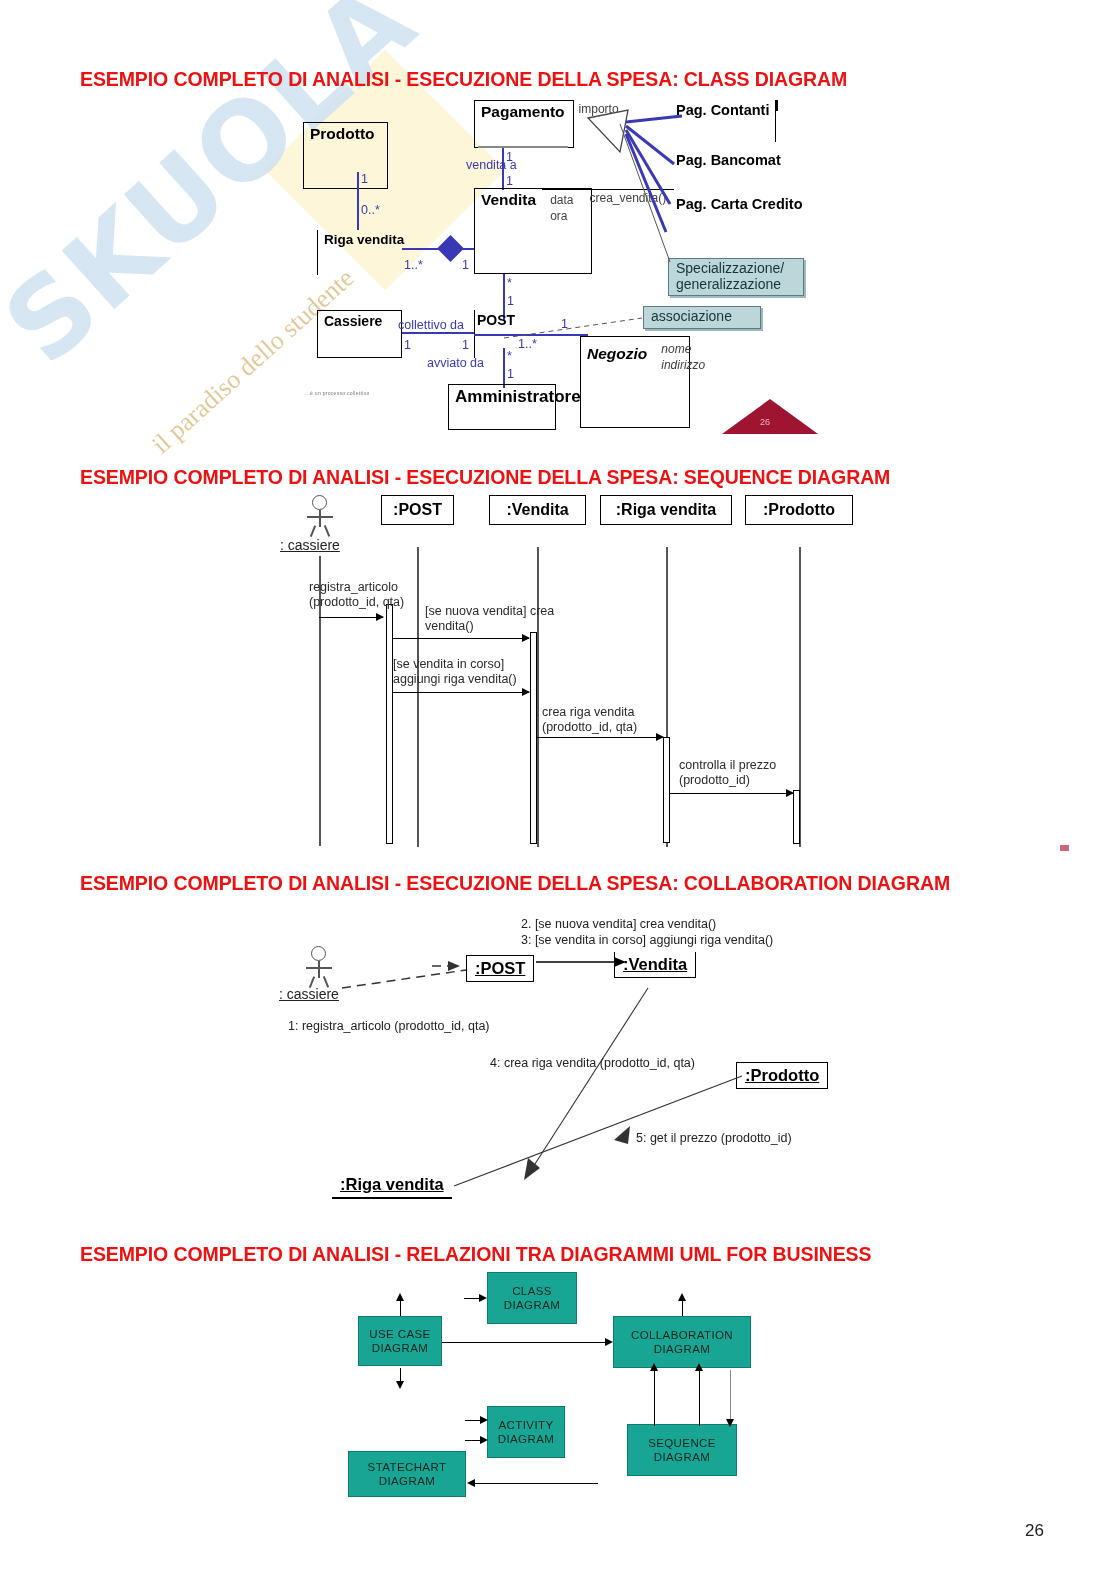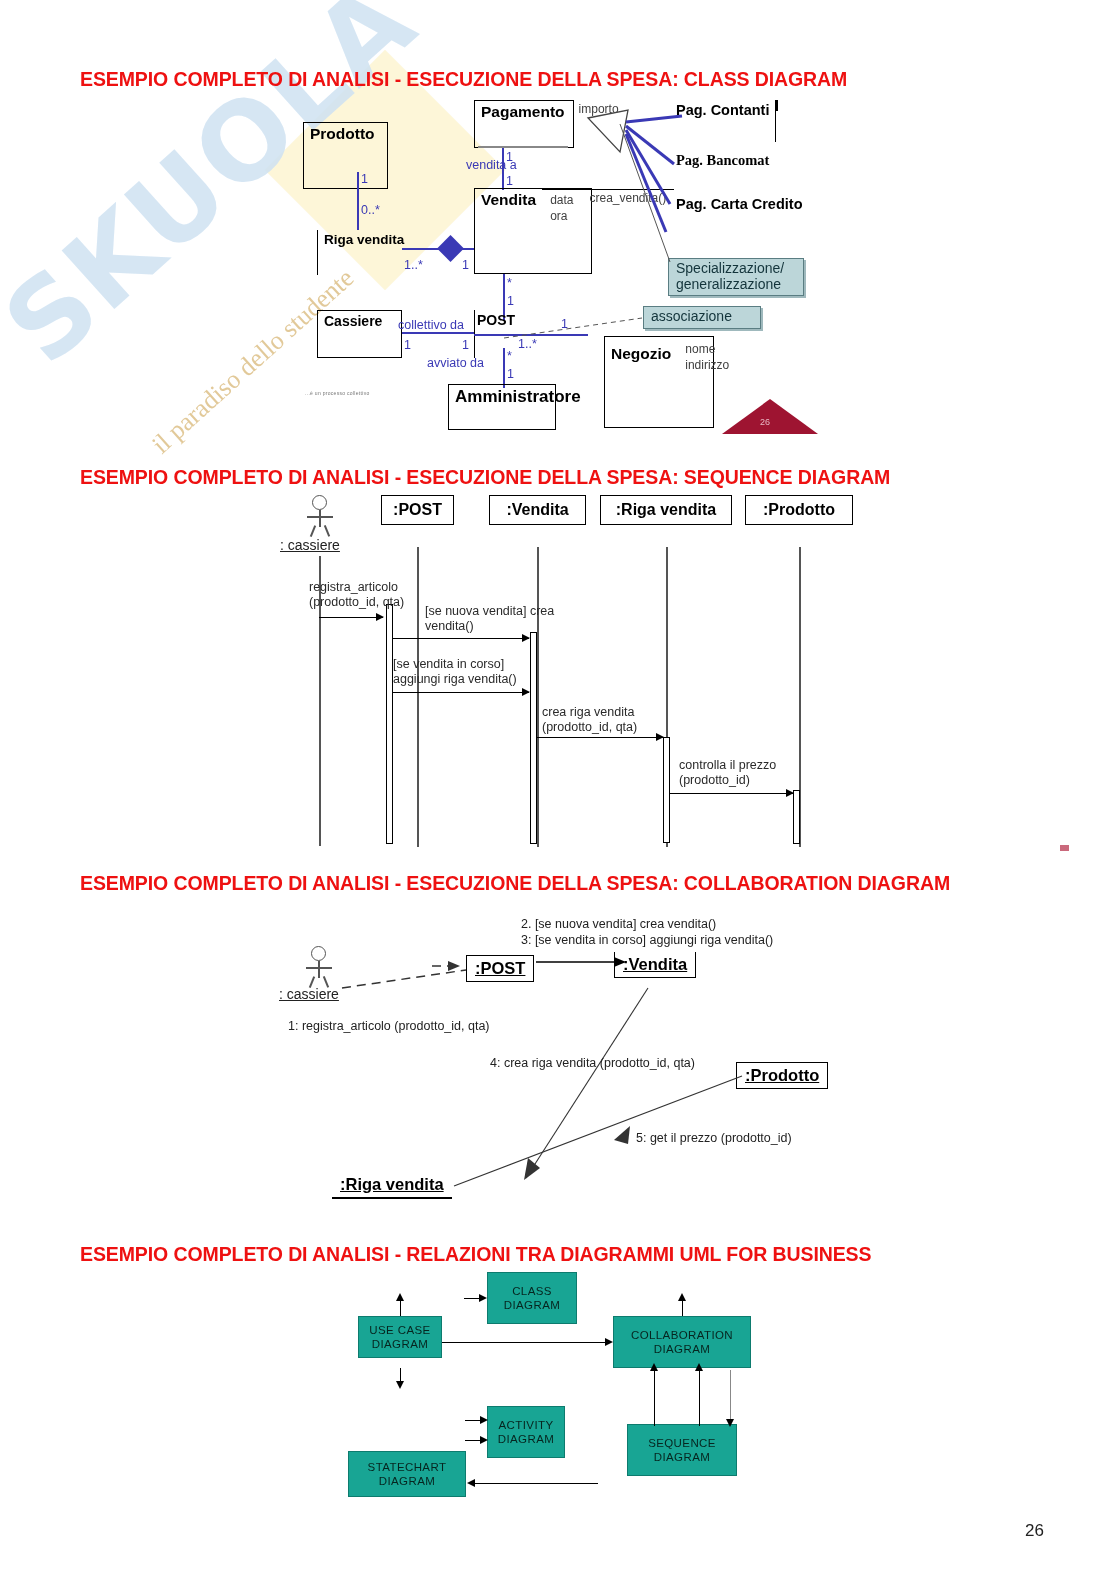--- a/index.html
+++ b/index.html
@@ -210,21 +210,21 @@
   <div class="assoc-lbl" style="left:427px; top:356px;">avviato da</div>
   <div class="mult" style="left:507px; top:349px;">*</div>
   <div class="mult" style="left:507px; top:367px;">1</div>
 
   <div class="cls" style="left:448px; top:384px; width:108px; height:46px;">
     <div class="nm" style="font-size:17px;">Amministratore</div>
     <div class="sep empty"></div>
     <div class="sep empty"></div>
   </div>
 
-  <div class="cls" style="left:604px; top:336px; width:110px; height:92px;">
+  <div class="cls" style="left:580px; top:336px; width:110px; height:92px;font-style:italic;">
     <div class="nm" style="padding-top:8px;">Negozio</div>
     <div style="padding-top:4px;">
       <div class="comp">nome</div>
       <div class="comp">indirizzo</div>
     </div>
   </div>
 
   <svg style="position:absolute; left:586px; top:108px; width:44px; height:46px;">
     <polygon points="2,10 42,2 34,44" fill="#ffffff" stroke="#444" stroke-width="1.3"></polygon>
   </svg>
@@ -236,21 +236,21 @@
     <line x1="26" y1="34" x2="66" y2="132" stroke="#3a39b5" stroke-width="3"></line>
   </svg>
 
   <div class="cls" style="left:670px; top:100px; width:118px; height:42px; border:none;">
     <div class="nm" style="font-size:14.5px; border-right:1.6px solid #000;">Pag. Contanti</div>
     <div class="sep empty" style="border-right:1.6px solid #000;"></div>
     <div class="sep empty" style="border-right:1.6px solid #000;"></div>
   </div>
 
   <div class="cls" style="left:670px; top:150px; width:118px; height:42px; border:none;">
-    <div class="nm" style="font-size:14.5px;font-family:Liberation Serif, serif;">Pag. Bancomat</div>
+    <div class="nm" style="font-size:14.5px;">Pag. Bancomat</div>
     <div class="sep empty"></div>
   </div>
 
   <div class="cls" style="left:670px; top:194px; width:138px; height:50px; border:none;">
     <div class="nm" style="font-size:14.5px;">Pag. Carta Credito</div>
     <div class="sep empty"></div>
     <div class="sep empty"></div>
   </div>
 
   <div class="note" style="left:668px; top:258px; width:136px;">
@@ -353,21 +353,21 @@
   <div class="collab-lbl" style="left:288px; top:1019px;">1: registra_articolo (prodotto_id, qta)</div>
   <div class="collab-lbl" style="left:490px; top:1056px;">4: crea riga vendita (prodotto_id, qta)</div>
   <div class="collab-lbl" style="left:636px; top:1131px;">5: get il prezzo (prodotto_id)</div>
 
   <div class="sec-title" style="top:1243px;">ESEMPIO COMPLETO DI ANALISI - RELAZIONI TRA DIAGRAMMI UML FOR BUSINESS</div>
 
   <div class="rbox" style="left:487px; top:1272px; width:90px; height:52px;">
     <span>CLASS</span>
     <span>DIAGRAM</span>
   </div>
-  <div class="rbox" style="left:358px; top:1316px; width:84px; height:42px;">
+  <div class="rbox" style="left:358px; top:1316px; width:84px; height:50px;">
     <span>USE CASE</span>
     <span>DIAGRAM</span>
   </div>
   <div class="rbox" style="left:613px; top:1316px; width:138px; height:52px;">
     <span>COLLABORATION</span>
     <span>DIAGRAM</span>
   </div>
   <div class="rbox" style="left:487px; top:1406px; width:78px; height:52px;">
     <span>ACTIVITY</span>
     <span>DIAGRAM</span>

